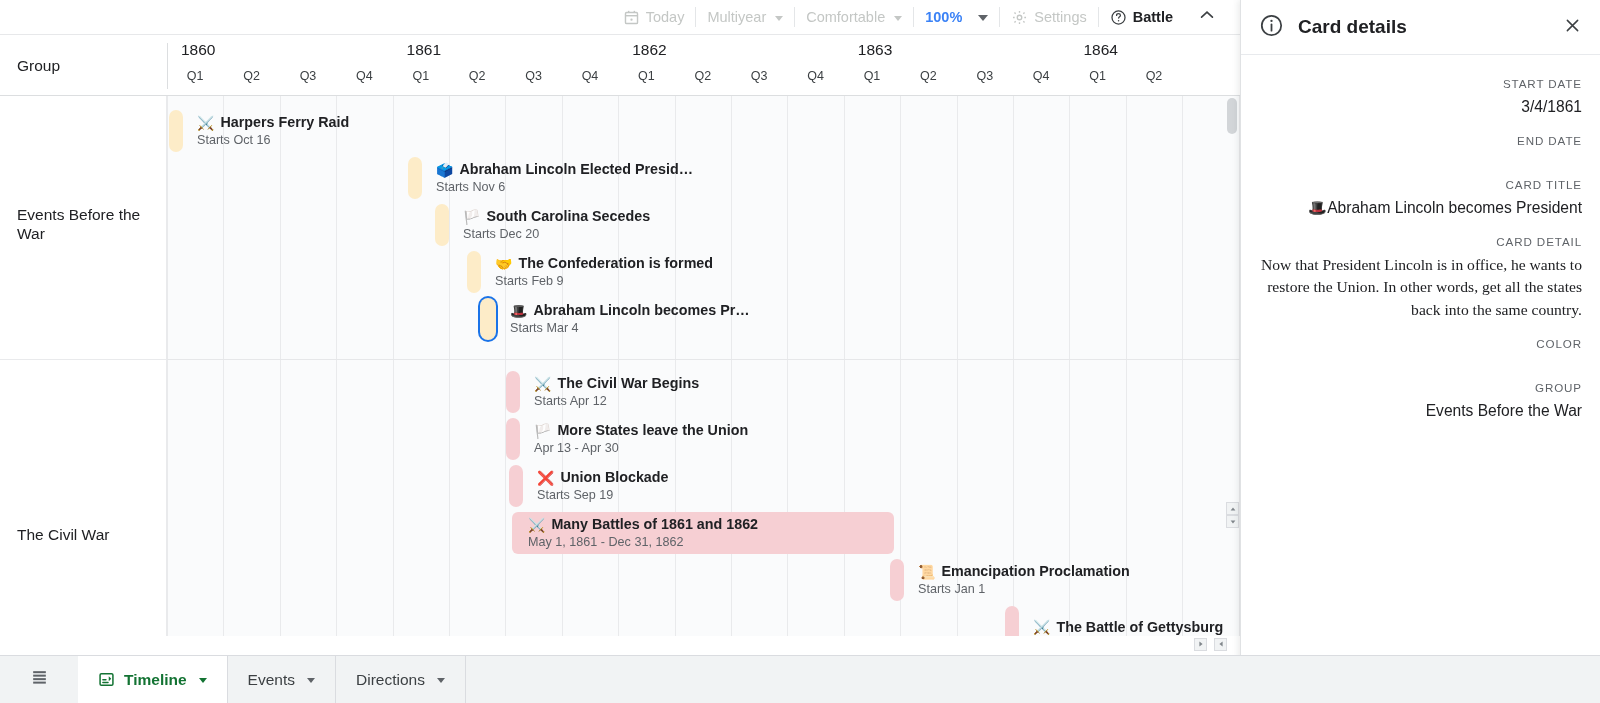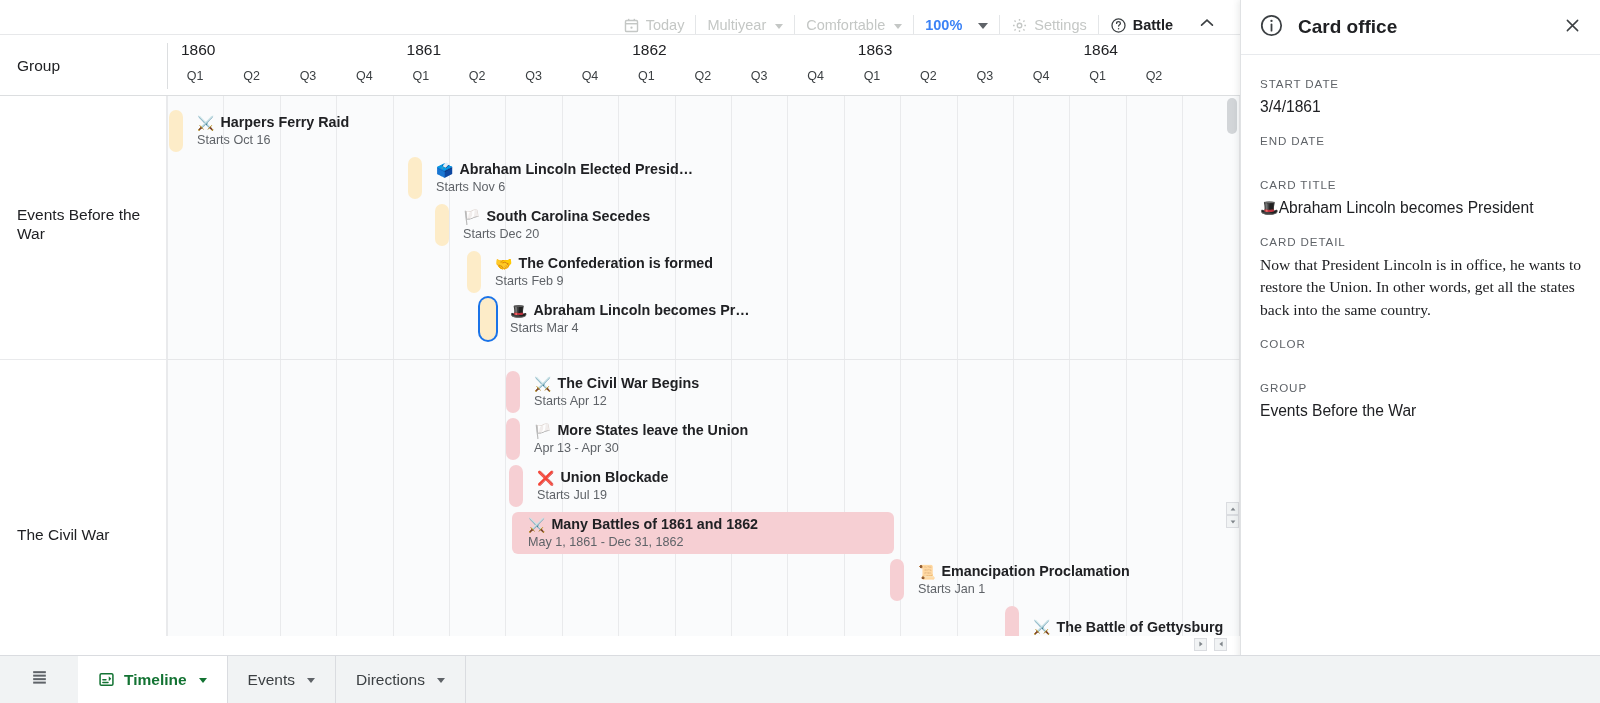--- a/index.html
+++ b/index.html
@@ -16,21 +16,21 @@
   
   #main-area {
     position: absolute; left: 0; top: 0;
     width: 1240px; height: 703px;
     background: #ffffff;
     overflow: hidden;
   }
 
   
   #toolbar {
-    position: absolute; left: 0; top: 8px; width: 1240px; height: 34px;
+    position: absolute; left: 0; top: 0; width: 1240px; height: 34px;
     display: flex; align-items: center; justify-content: flex-end;
     background: #ffffff;
     padding-right: 16px;
     padding-left: 16px;
   }
   .tb-item {
     display: flex; align-items: center; gap: 6px;
     font-size: 14.5px; color: #3b82f6;
     padding: 0 11px; height: 24px; white-space: nowrap;
     cursor: pointer;
@@ -194,21 +194,21 @@
     position: absolute; left: 0; top: 0; width: 360px; height: 55px;
     display: flex; align-items: center; padding: 0 16px 0 18px;
     border-bottom: 1px solid #e8eaed;
   }
   #sp-title {
     font-size: 19px; color: #202124; font-weight: bold;
     margin-left: 14px; flex: 1;
   }
   #sp-close { width: 26px; height: 26px; display: flex; align-items: center; justify-content: center; cursor: pointer; }
   #sp-body { position: absolute; left: 0; top: 55px; width: 360px; padding: 22px 19px 0 19px; }
-  .fld { margin-bottom: 16px; }
+  .fld { margin-bottom: 16px; text-align: right; }
   .fld-label {
     font-size: 11.6px; letter-spacing: 0.9px; color: #5f6368;
     text-transform: uppercase; margin-bottom: 6px;
   }
   .fld-value { font-size: 15.6px; color: #202124; line-height: 1.42; }
   .fld-value.multiline { white-space: normal; font-family: Liberation Serif, serif; }
   .fld-value.empty { min-height: 3px; }
   .fld.tight { margin-bottom: 22px; }
 </style>
 </head>
@@ -413,21 +413,21 @@
               <div class="card-sub">Apr 13 - Apr 30</div>
             </div>
           </div>
           <div class="card" style="left: 342px; top: 369px;">
             <div class="card-bar" style="width: 14px; background: rgb(246, 207, 211);"></div>
             <div class="card-text" style="left: 28px;">
               <div class="card-title">
                 <span class="emoji">❌</span>
                 <span>Union Blockade</span>
               </div>
-              <div class="card-sub">Starts Jul 19</div>
+              <div class="card-sub">Starts Sep 19</div>
             </div>
           </div>
           <div class="card" style="left: 345px; top: 416px;">
             <div class="card-bar wide" style="width: 382px; background: rgb(246, 207, 211);"></div>
             <div class="card-text" style="left: 16px;">
               <div class="card-title">
                 <span class="emoji">⚔️</span>
                 <span>Many Battles of 1861 and 1862</span>
               </div>
               <div class="card-sub">May 1, 1861 - Dec 31, 1862</div>
@@ -494,21 +494,21 @@
 
   <div id="side-panel">
     <div id="sp-header">
       <span>
         <svg viewBox="0 0 24 24" width="25" height="25" fill="none" stroke="#3c4043" stroke-width="1.7">
           <circle cx="12" cy="12" r="9.3"></circle>
           <line x1="12" y1="11" x2="12" y2="17" stroke-linecap="round"></line>
           <circle cx="12" cy="7.6" r="1.1" fill="#3c4043" stroke="none"></circle>
         </svg>
       </span>
-      <div id="sp-title">Card office</div>
+      <div id="sp-title">Card details</div>
       <div id="sp-close">
         <span>
           <svg viewBox="0 0 24 24" width="19" height="19" fill="none" stroke="#3c4043" stroke-width="1.9" stroke-linecap="round">
             <path d="M5.5 5.5l13 13M18.5 5.5l-13 13"></path>
           </svg>
         </span>
       </div>
     </div>
 
     <div id="sp-body">

